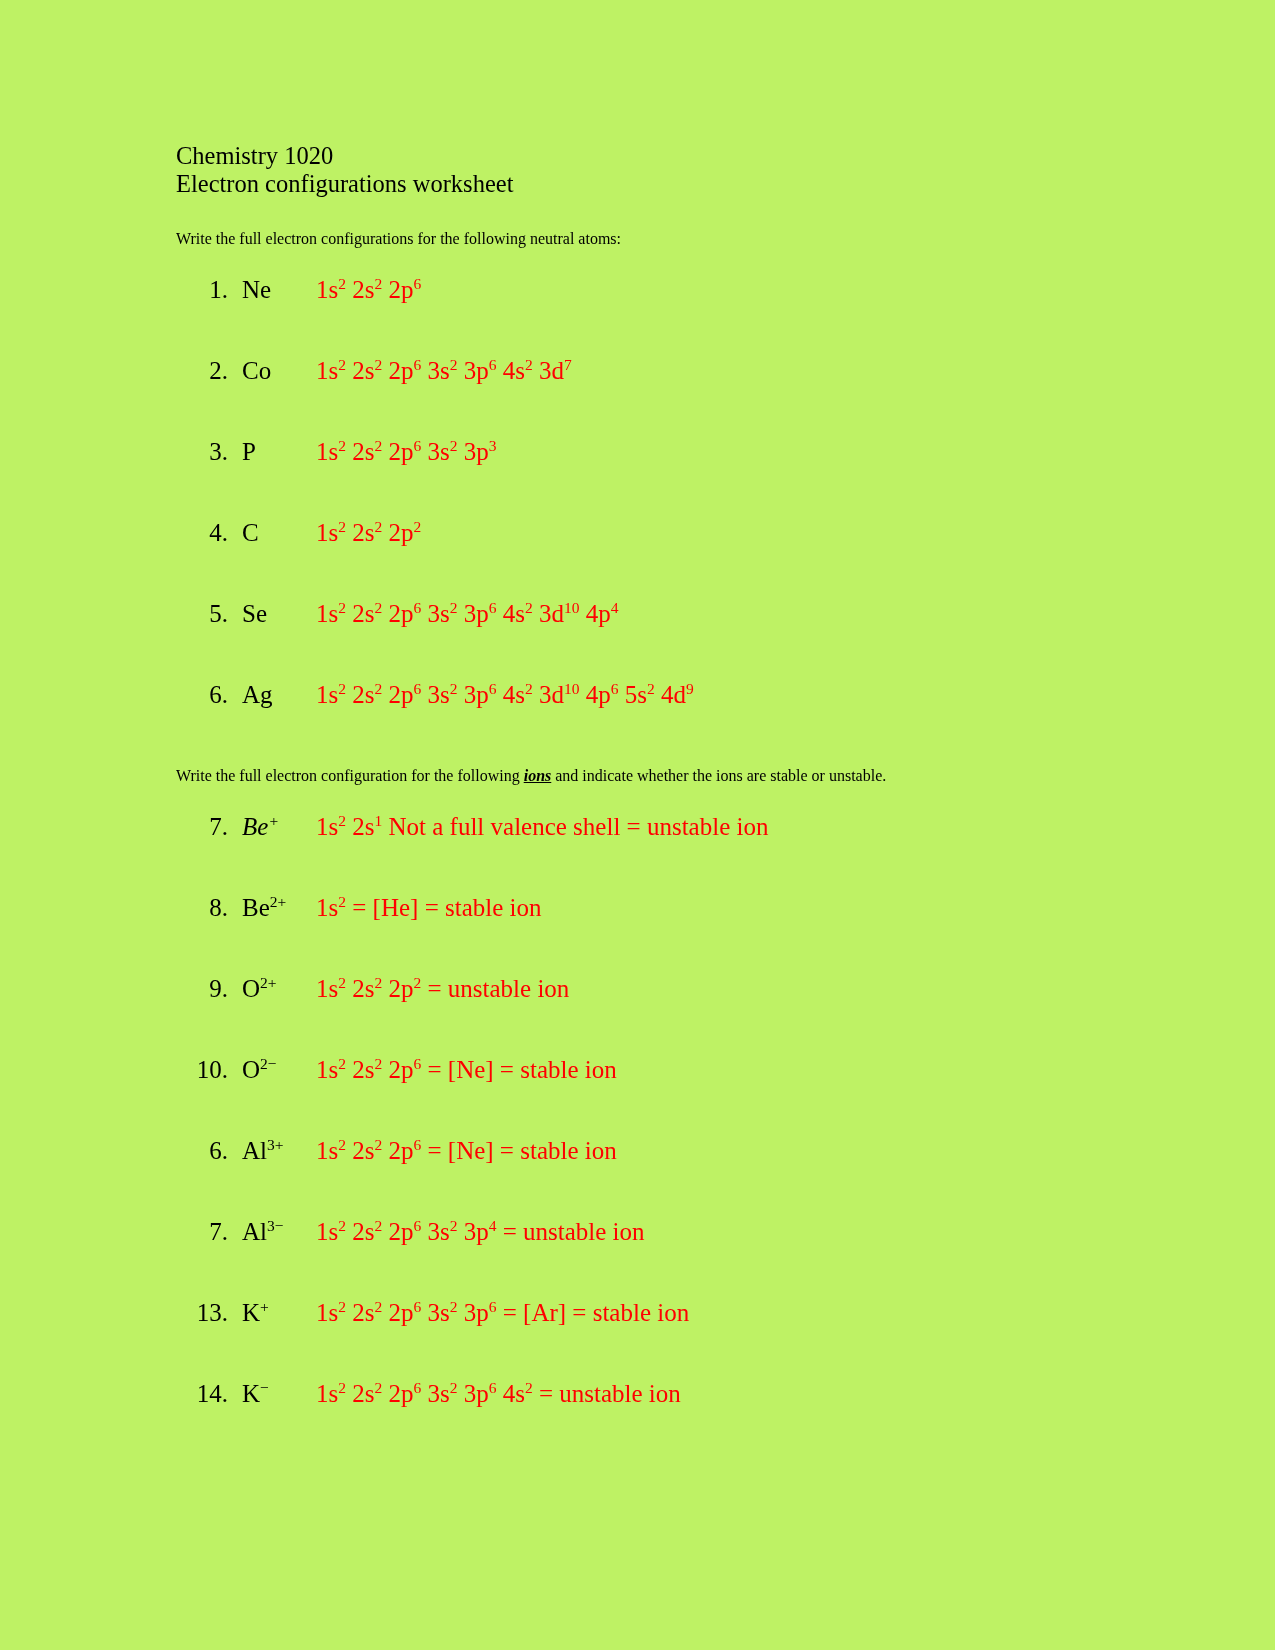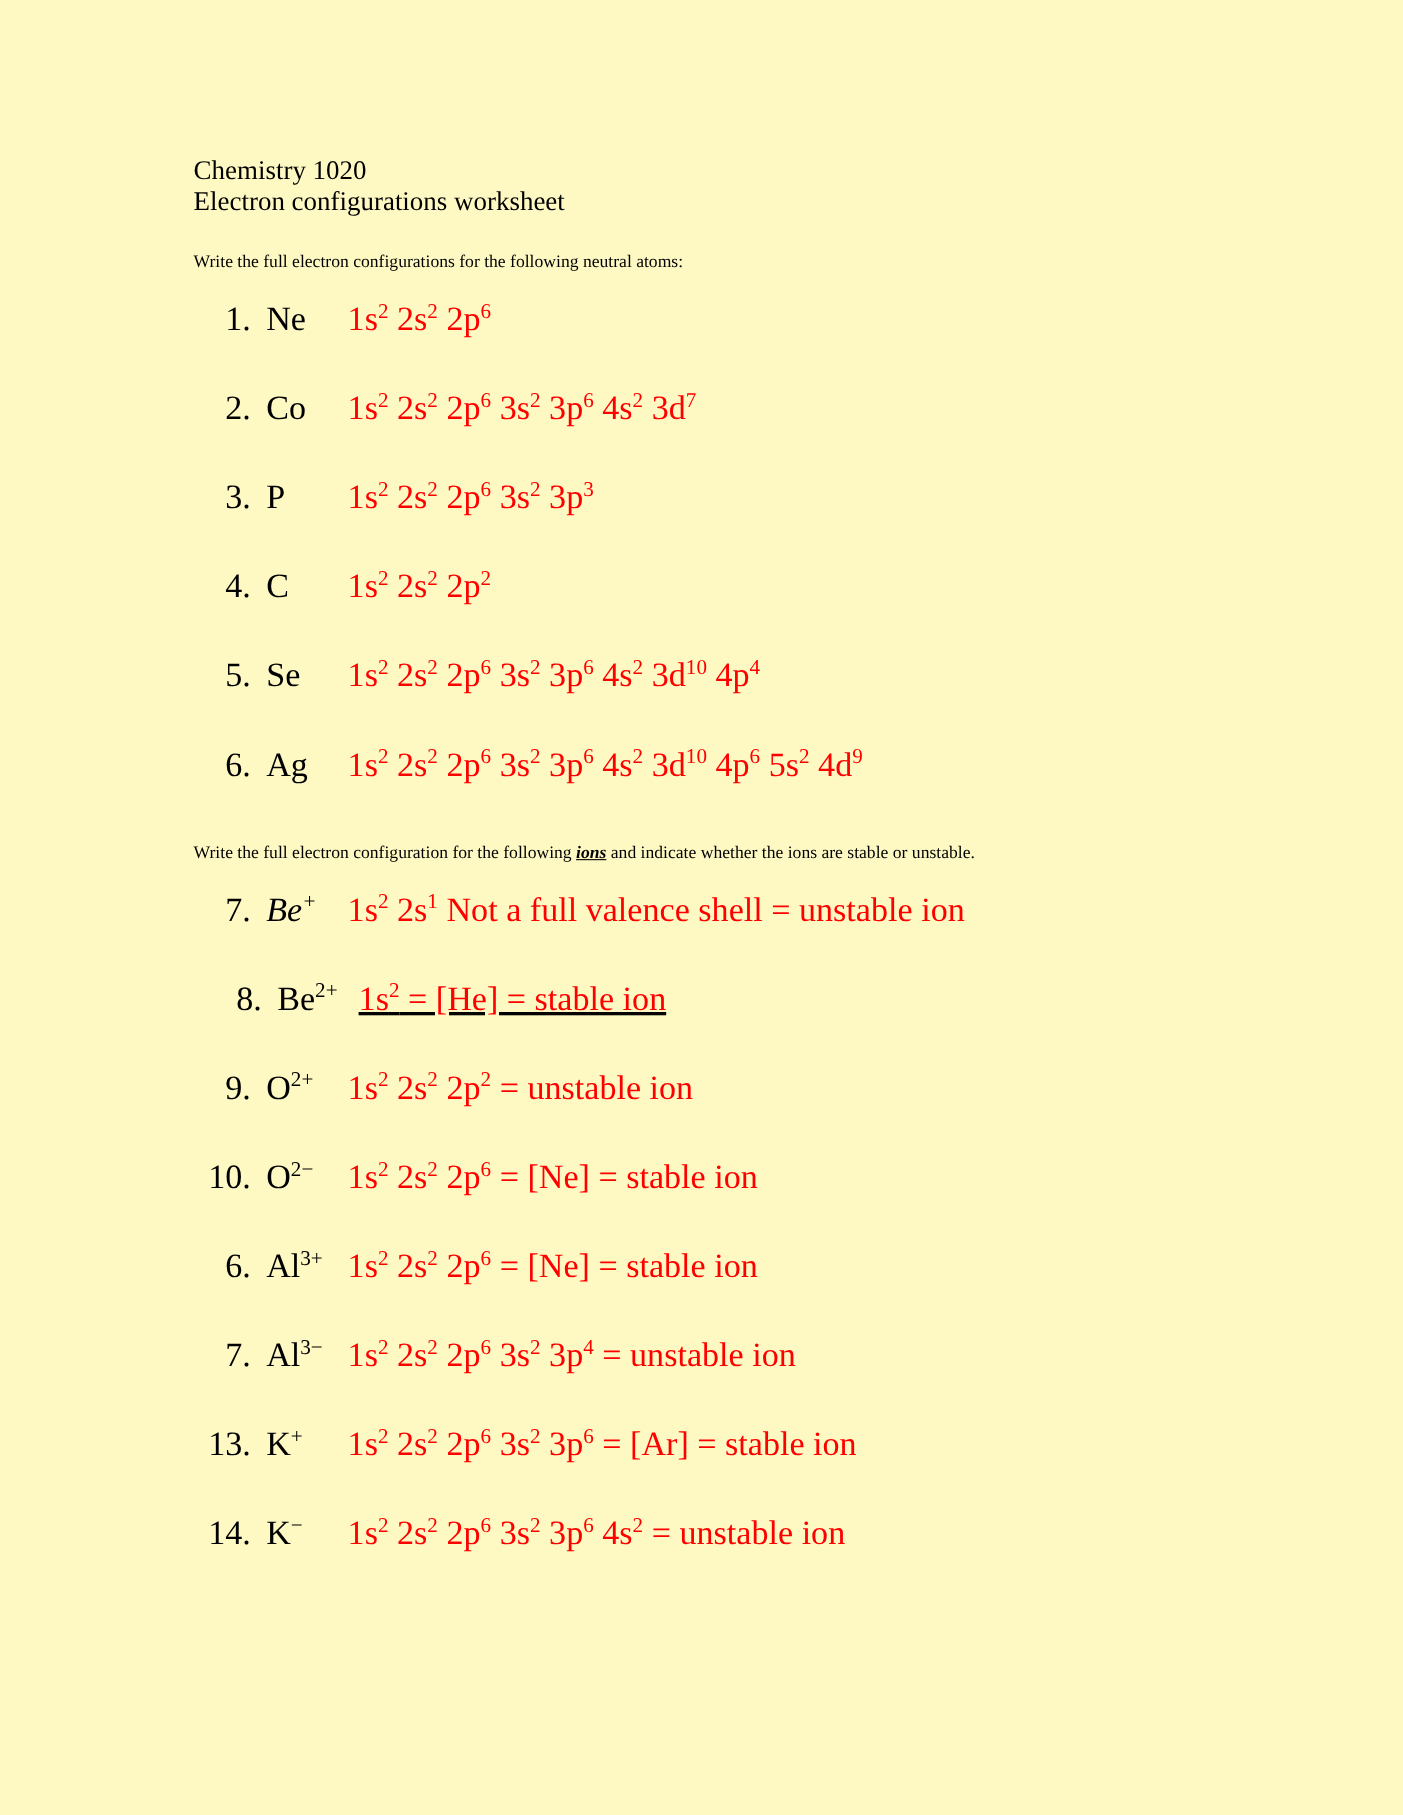--- a/index.html
+++ b/index.html
@@ -14,21 +14,21 @@
     color: #000000;
     position: relative;
     overflow: hidden;
   }
   .page {
     position: absolute;
     left: 0;
     top: 0;
     width: 1275px;
     height: 1650px;
-    background: #fef9c3;
+    background: #bef264;
   }
   .content {
     position: absolute;
     left: 176px;
     top: 142px;
     width: 900px;
   }
 
   
   .doc-header {
@@ -56,21 +56,21 @@
   }
 
   
   .problem-list {
     margin: 0;
     padding: 0;
     list-style: none;
   }
   .problem {
     position: relative;
-    font-size: 31px;
+    font-size: 25px;
     line-height: 30px;
     white-space: nowrap;
     color: #000;
   }
   .pnum {
     display: inline-block;
     width: 52px;
     text-align: right;
     color: #000;
   }
@@ -108,21 +108,21 @@
         <li class="problem" style="position: absolute; left: 0px; top: 162px;"><span class="pnum">3.</span><span class="psym" style="min-width: 64px;">P</span><span class="nbsp-gap"></span><span class="panswer" style="color: rgb(255, 0, 0);">1s<sup>2</sup> 2s<sup>2</sup> 2p<sup>6</sup> 3s<sup>2</sup> 3p<sup>3</sup></span></li>
         <li class="problem" style="position: absolute; left: 0px; top: 243px;"><span class="pnum">4.</span><span class="psym" style="min-width: 64px;">C</span><span class="nbsp-gap"></span><span class="panswer" style="color: rgb(255, 0, 0);">1s<sup>2</sup> 2s<sup>2</sup> 2p<sup>2</sup></span></li>
         <li class="problem" style="position: absolute; left: 0px; top: 324px;"><span class="pnum">5.</span><span class="psym" style="min-width: 64px;">Se</span><span class="nbsp-gap"></span><span class="panswer" style="color: rgb(255, 0, 0);">1s<sup>2</sup> 2s<sup>2</sup> 2p<sup>6</sup> 3s<sup>2</sup> 3p<sup>6</sup> 4s<sup>2</sup> 3d<sup>10</sup> 4p<sup>4</sup></span></li>
         <li class="problem" style="position: absolute; left: 0px; top: 405px;"><span class="pnum">6.</span><span class="psym" style="min-width: 64px;">Ag</span><span class="nbsp-gap"></span><span class="panswer" style="color: rgb(255, 0, 0);">1s<sup>2</sup> 2s<sup>2</sup> 2p<sup>6</sup> 3s<sup>2</sup> 3p<sup>6</sup> 4s<sup>2</sup> 3d<sup>10</sup> 4p<sup>6</sup> 5s<sup>2</sup> 4d<sup>9</sup></span></li>
       </ol>
 
     <div class="instruction instruction-2" id="instruction-ions">Write the full electron configuration for the following <span class="emph">ions</span> and indicate whether the ions are stable or unstable.</div>
 
     <ol class="problem-list" id="ion-list" style="position: relative; height: 648px; margin-top: 22px;">
         <li class="problem" style="position: absolute; left: 0px; top: 0px;"><span class="pnum">7.</span><span class="psym" style="min-width: 64px; font-style: italic;">Be<sup>+</sup></span><span class="nbsp-gap"></span><span class="panswer" style="color: rgb(255, 0, 0);">1s<sup>2</sup> 2s<sup>1</sup> <span>Not a full valence shell = unstable ion</span></span></li>
-        <li class="problem" style="position: absolute; left: 10px; top: 81px; text-decoration: underline;"><span class="pnum">8.</span><span class="psym" style="min-width: 64px;">Be<sup>2+</sup></span><span class="nbsp-gap"></span><span class="panswer" style="color: rgb(255, 0, 0);">1s<sup>2</sup> <span>= [He] = stable ion</span></span></li>
+        <li class="problem" style="position: absolute; left: 0px; top: 81px;"><span class="pnum">8.</span><span class="psym" style="min-width: 64px;">Be<sup>2+</sup></span><span class="nbsp-gap"></span><span class="panswer" style="color: rgb(255, 0, 0);">1s<sup>2</sup> <span>= [He] = stable ion</span></span></li>
         <li class="problem" style="position: absolute; left: 0px; top: 162px;"><span class="pnum">9.</span><span class="psym" style="min-width: 64px;">O<sup>2+</sup></span><span class="nbsp-gap"></span><span class="panswer" style="color: rgb(255, 0, 0);">1s<sup>2</sup> 2s<sup>2</sup> 2p<sup>2</sup> <span>= unstable ion</span></span></li>
         <li class="problem" style="position: absolute; left: 0px; top: 243px;"><span class="pnum">10.</span><span class="psym" style="min-width: 64px;">O<sup>2−</sup></span><span class="nbsp-gap"></span><span class="panswer" style="color: rgb(255, 0, 0);">1s<sup>2</sup> 2s<sup>2</sup> 2p<sup>6</sup> <span>= [Ne] = stable ion</span></span></li>
         <li class="problem" style="position: absolute; left: 0px; top: 324px;"><span class="pnum">6.</span><span class="psym" style="min-width: 64px;">Al<sup>3+</sup></span><span class="nbsp-gap"></span><span class="panswer" style="color: rgb(255, 0, 0);">1s<sup>2</sup> 2s<sup>2</sup> 2p<sup>6</sup> <span>= [Ne] = stable ion</span></span></li>
         <li class="problem" style="position: absolute; left: 0px; top: 405px;"><span class="pnum">7.</span><span class="psym" style="min-width: 64px;">Al<sup>3−</sup></span><span class="nbsp-gap"></span><span class="panswer" style="color: rgb(255, 0, 0);">1s<sup>2</sup> 2s<sup>2</sup> 2p<sup>6</sup> 3s<sup>2</sup> 3p<sup>4</sup> <span>= unstable ion</span></span></li>
         <li class="problem" style="position: absolute; left: 0px; top: 486px;"><span class="pnum">13.</span><span class="psym" style="min-width: 64px;">K<sup>+</sup></span><span class="nbsp-gap"></span><span class="panswer" style="color: rgb(255, 0, 0);">1s<sup>2</sup> 2s<sup>2</sup> 2p<sup>6</sup> 3s<sup>2</sup> 3p<sup>6</sup> <span>= [Ar] = stable ion</span></span></li>
         <li class="problem" style="position: absolute; left: 0px; top: 567px;"><span class="pnum">14.</span><span class="psym" style="min-width: 64px;">K<sup>−</sup></span><span class="nbsp-gap"></span><span class="panswer" style="color: rgb(255, 0, 0);">1s<sup>2</sup> 2s<sup>2</sup> 2p<sup>6</sup> 3s<sup>2</sup> 3p<sup>6</sup> 4s<sup>2</sup> <span>= unstable ion</span></span></li>
       </ol>
 
   </div>
 </div>

